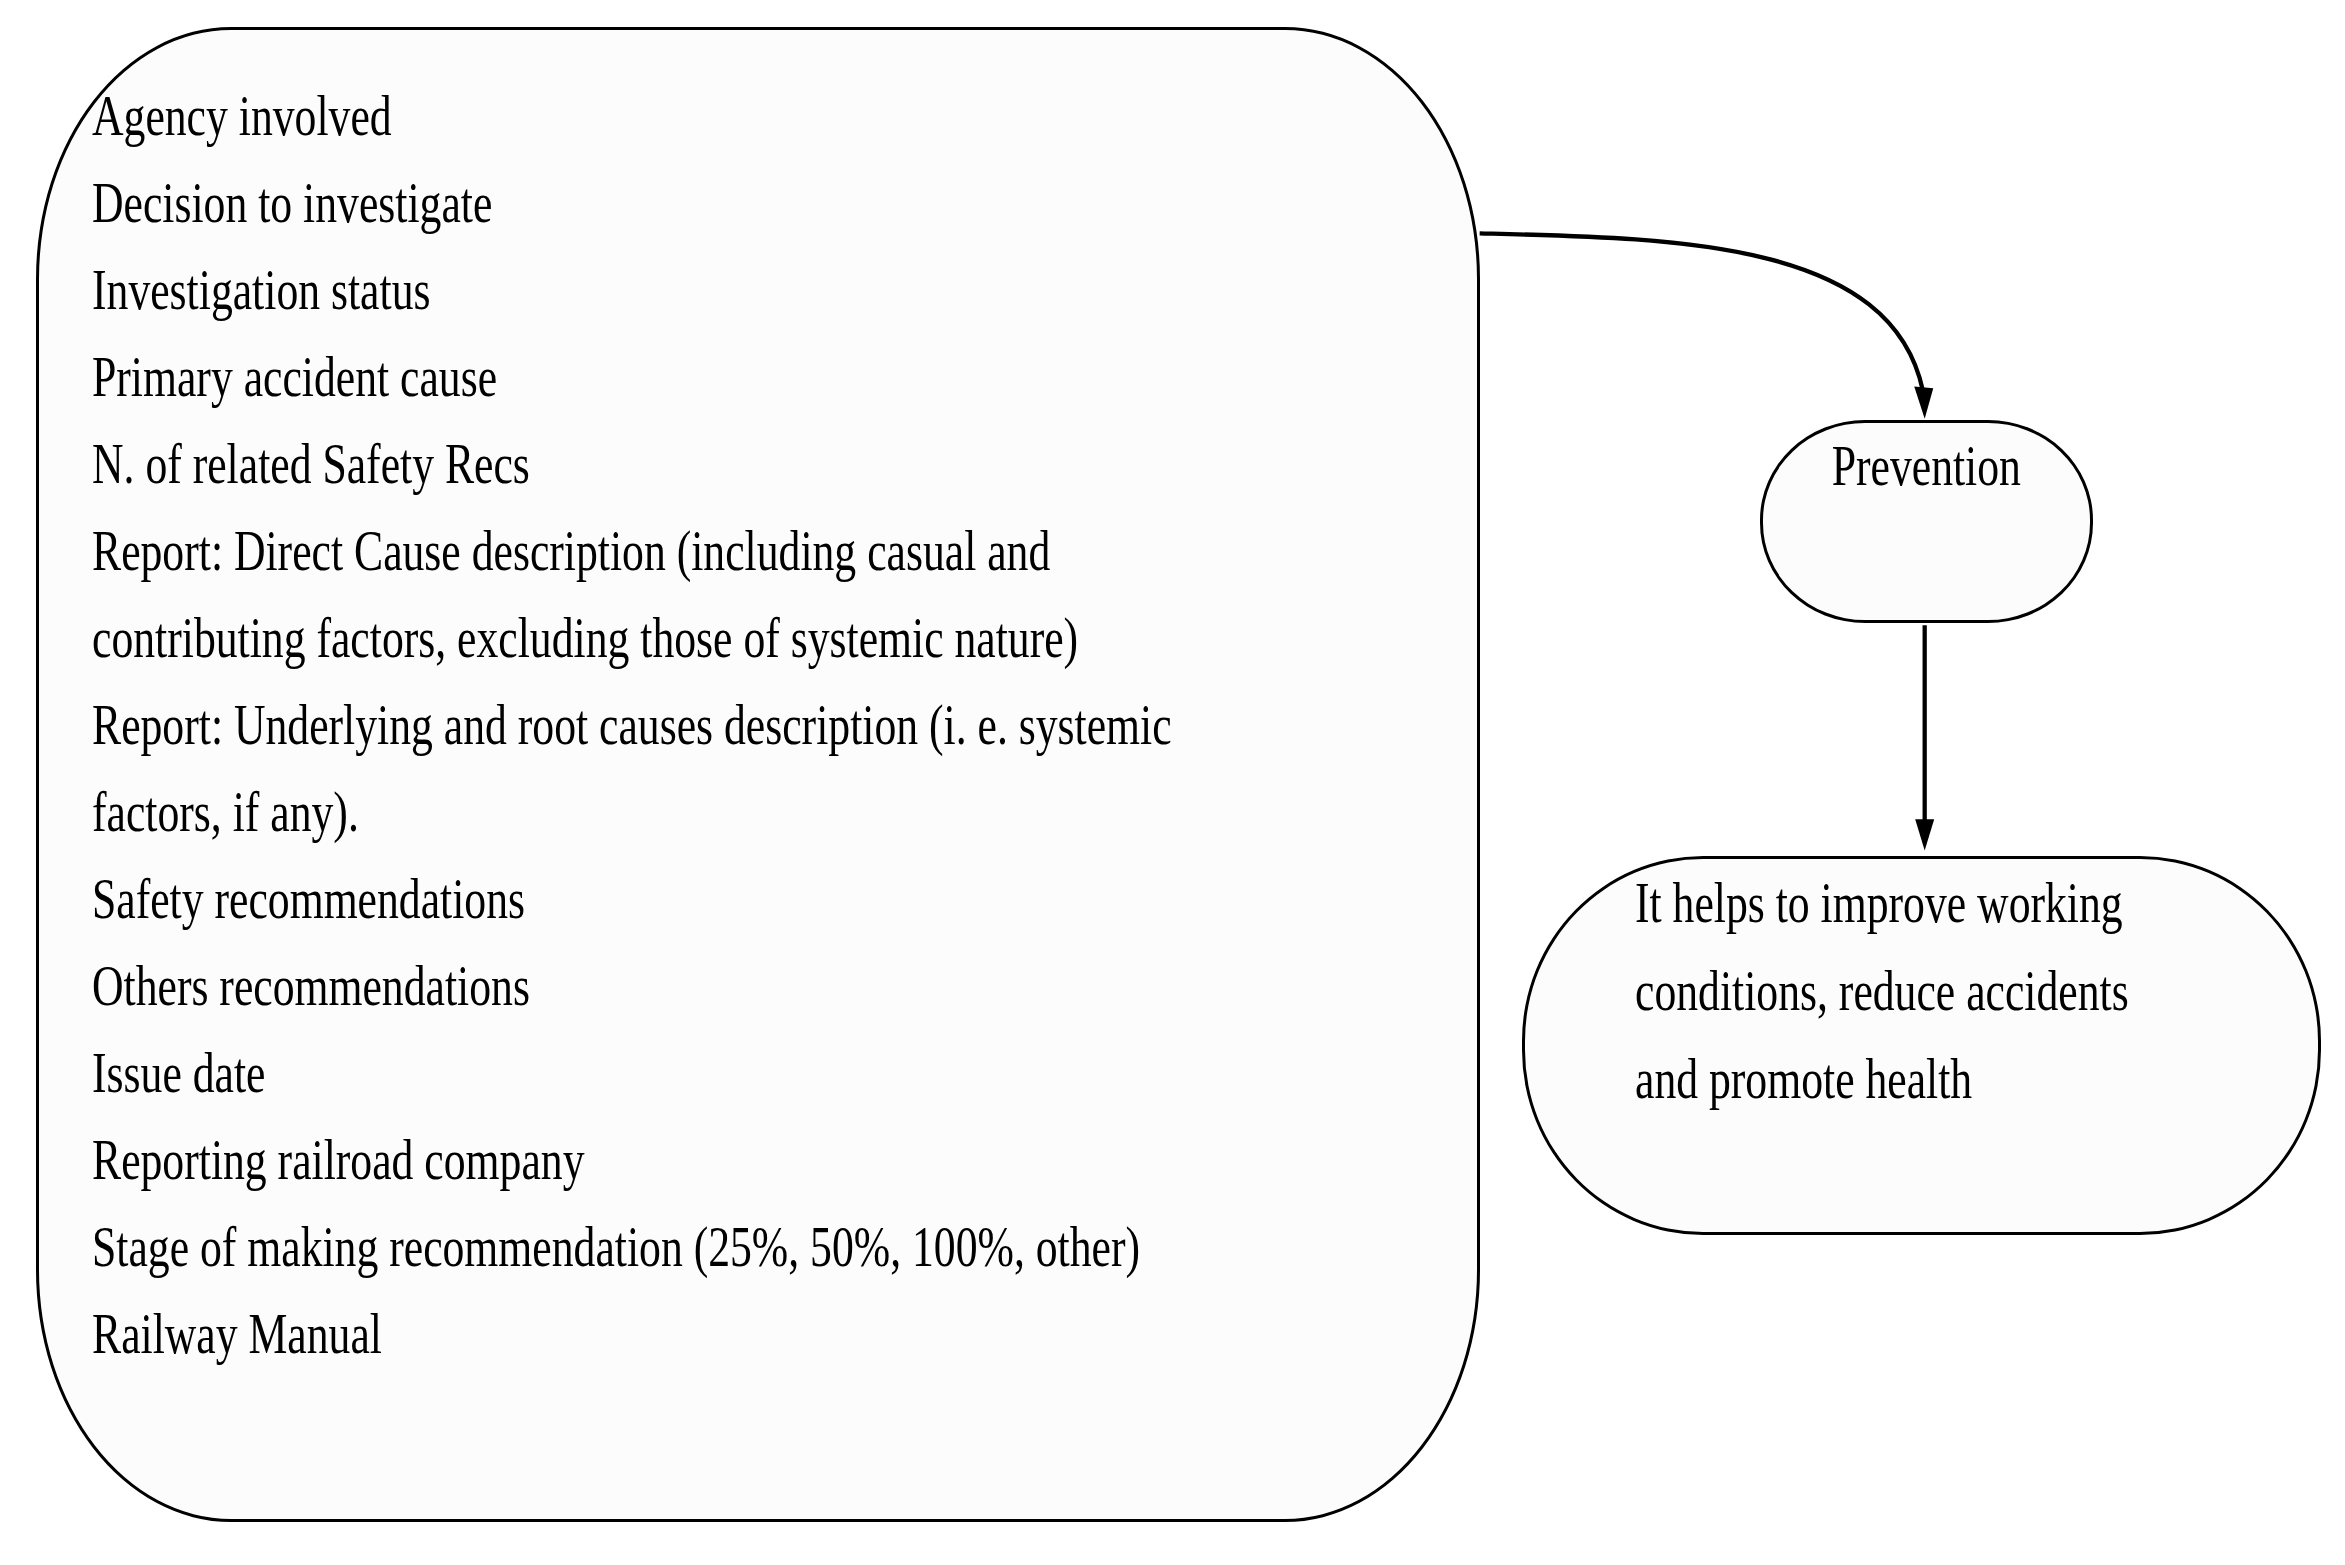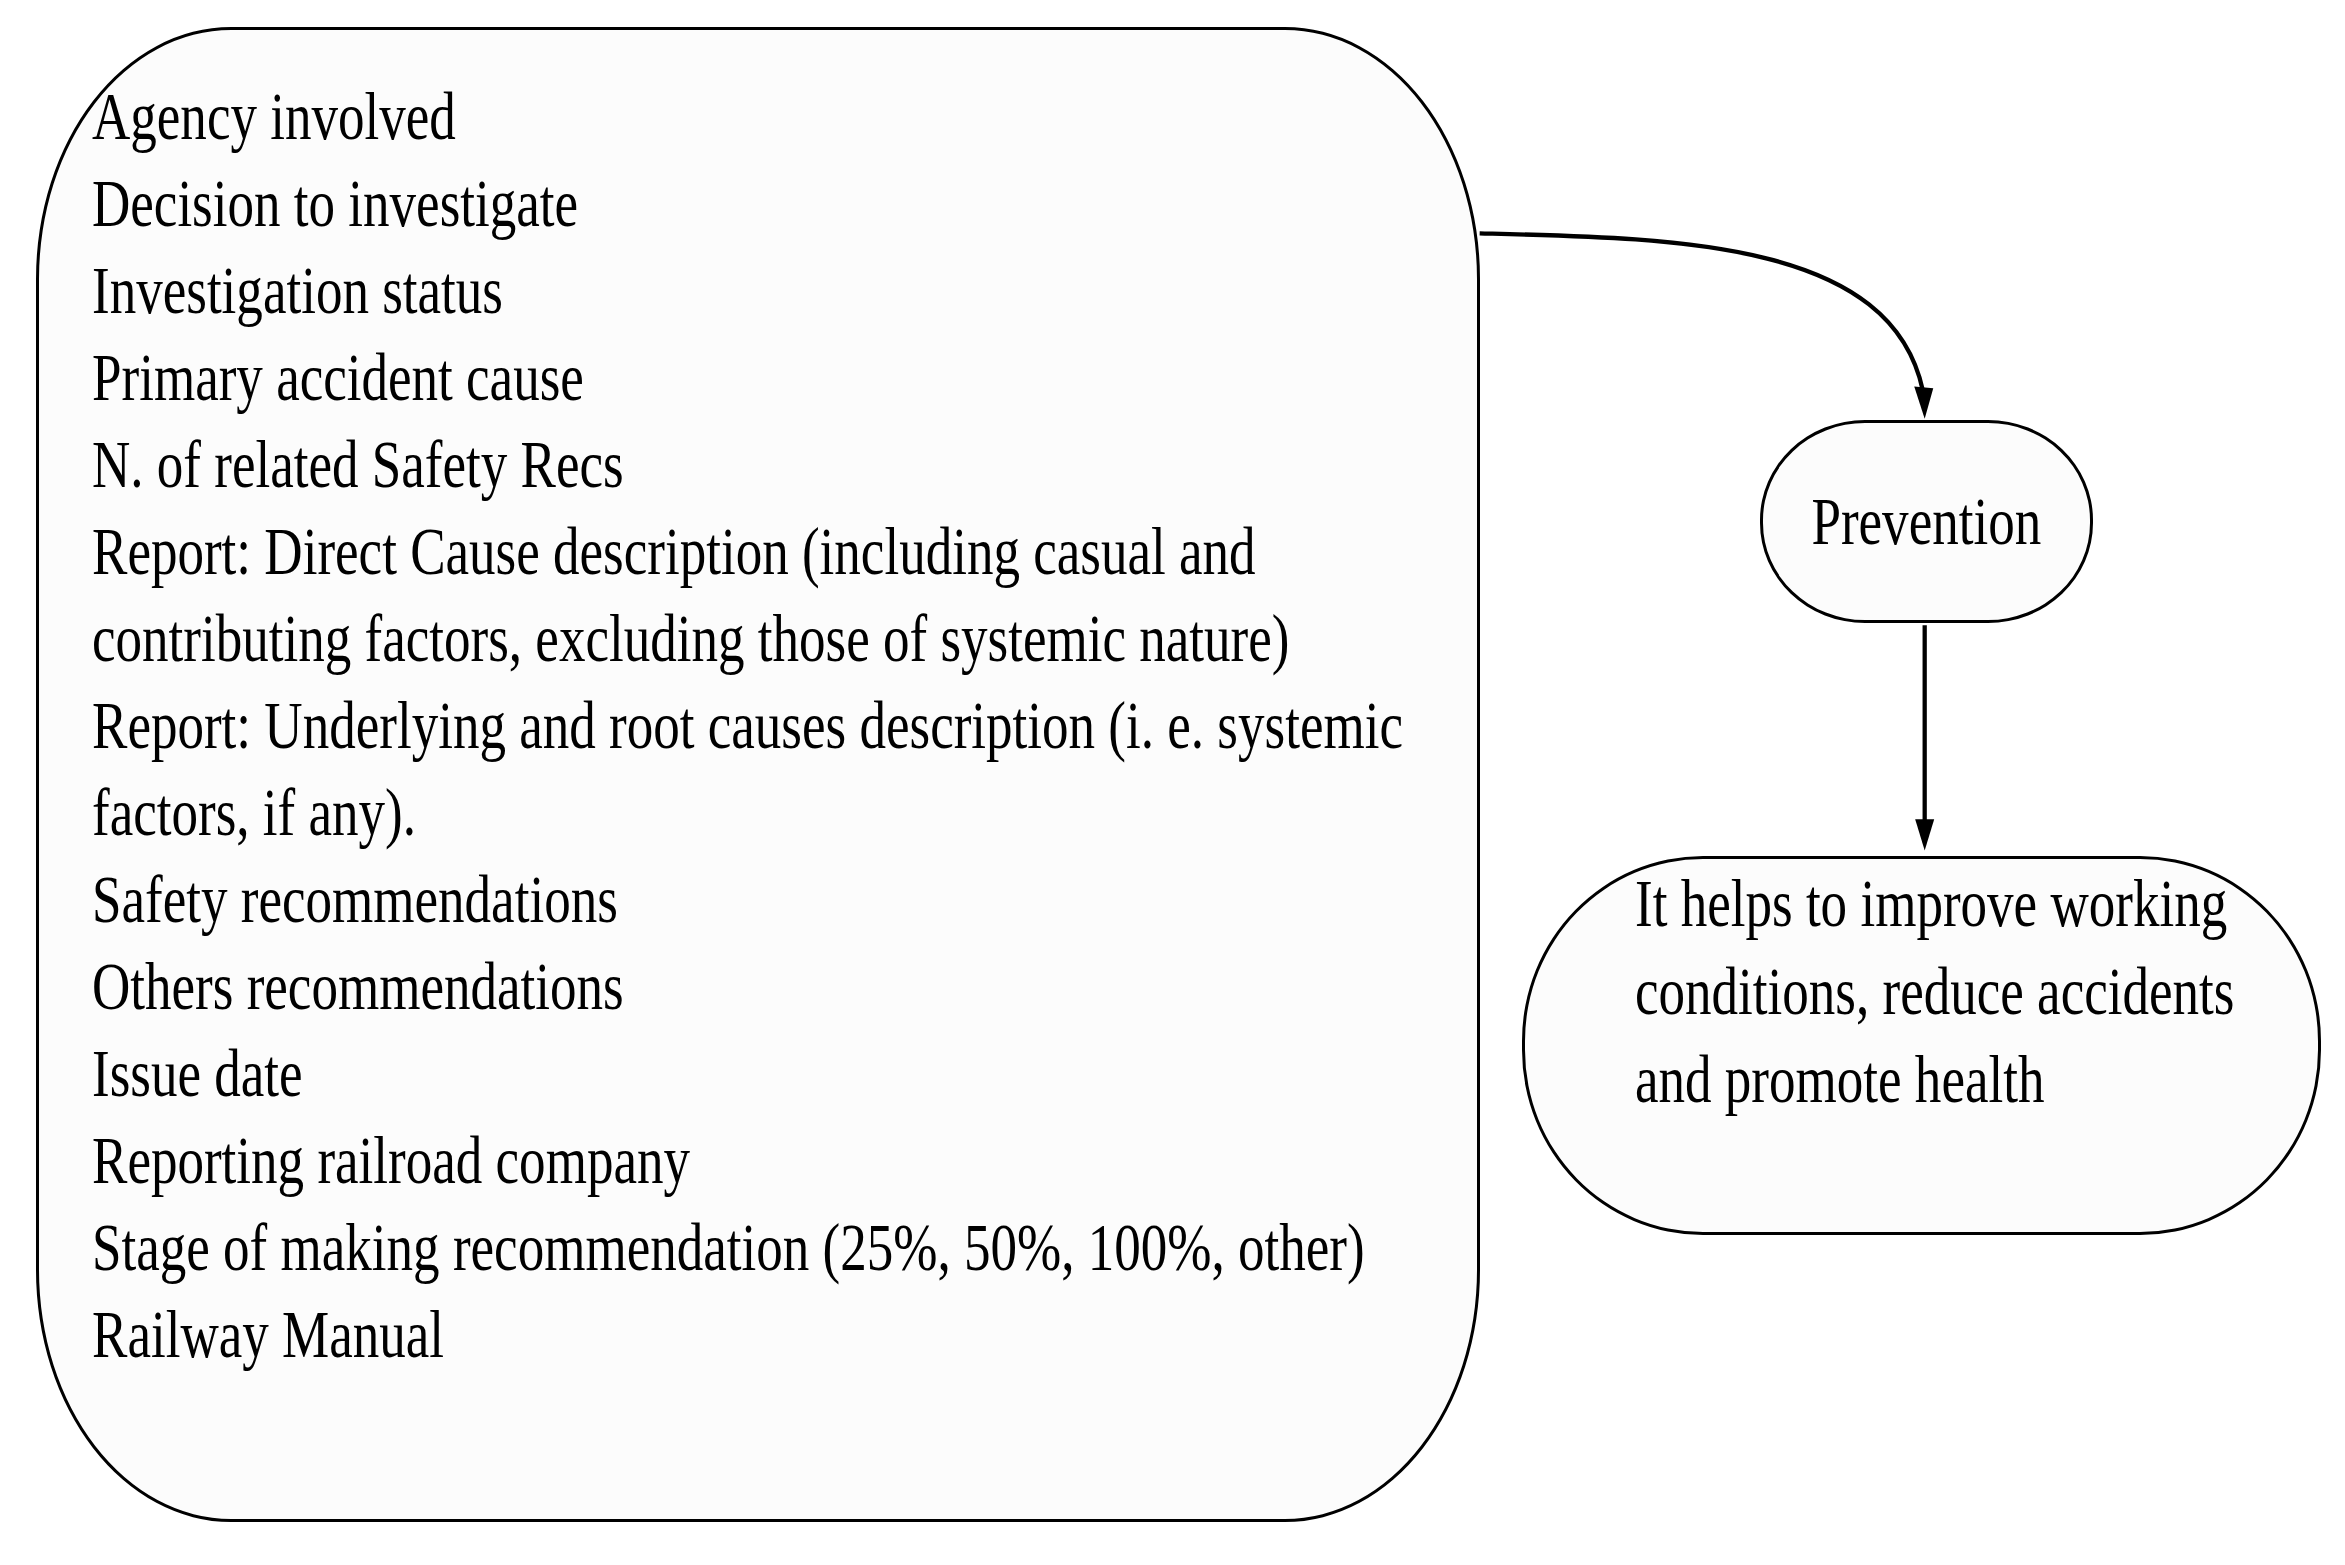--- a/index.html
+++ b/index.html
@@ -26,38 +26,38 @@
     left: 36px;
     top: 27px;
     width: 1444px;
     height: 1495px;
     border-radius: 195px / 252px;
     padding: 43px 28.5px 0 53px;
     display: flex;
     flex-direction: column;
   }
   .text-line {
-    font-size: 68px;
+    font-size: 56px;
     line-height: 87px;
     white-space: nowrap;
     display: block;
   }
   .squeeze {
     display: inline-block;
     transform: scaleX(0.78);
     transform-origin: left center;
   }
   .prevention-box {
     left: 1760px;
     top: 420px;
     width: 333px;
     height: 203px;
     border-radius: 105px / 100px;
     display: flex;
-    align-items: center;
+    align-items: flex-start;
     justify-content: center;
   }
   .prevention-box .squeeze {
     transform-origin: center center;
   }
   .outcome-box {
     left: 1522px;
     top: 856px;
     width: 799px;
     height: 379px;

